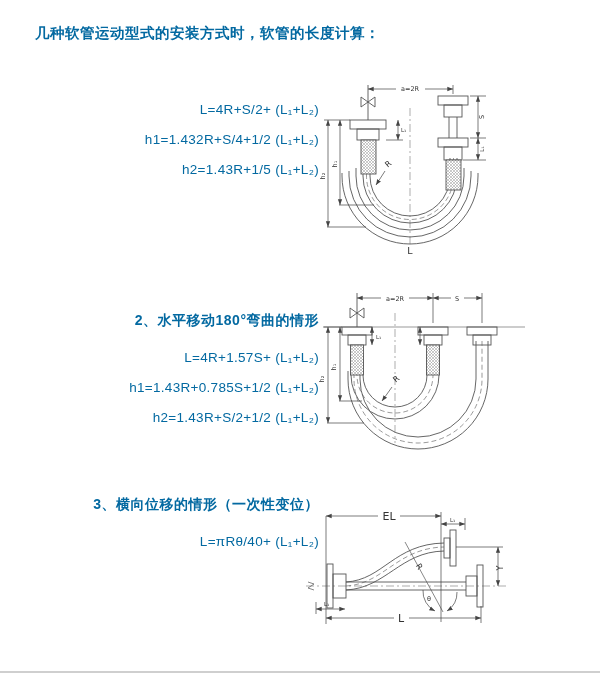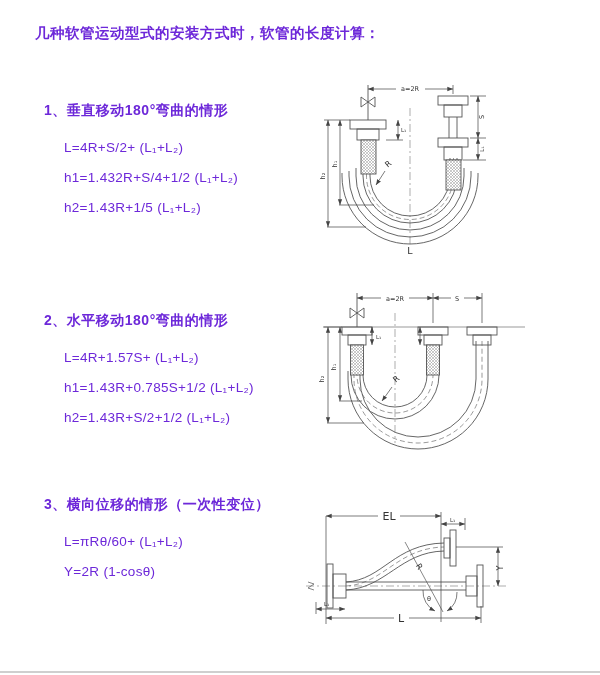--- a/index.html
+++ b/index.html
@@ -1,51 +1,49 @@
 <!DOCTYPE html>
 <html><head>
 <meta charset="utf-8">
 <style>
   html,body{margin:0;padding:0;background:#fff;}
   .page{position:relative;width:600px;height:675px;background:#fff;overflow:hidden;
-        font-family:"Liberation Sans","DejaVu Sans",sans-serif;color:#6d28d9;}
+        font-family:"Liberation Sans","DejaVu Sans",sans-serif;color:#0369a1;text-align:right;}
   .doc-title{position:absolute;left:35px;top:24px;font-size:14.5px;font-weight:bold;letter-spacing:.5px;}
   .sec{position:absolute;left:44px;width:275px;}
   .sec-heading{font-size:14px;font-weight:bold;margin:0 0 20px 0;letter-spacing:.5px;white-space:nowrap;}
   .formula{font-size:13.5px;margin:0 0 14px 20px;line-height:16px;white-space:nowrap;letter-spacing:.3px;}
   .diag{position:absolute;}
   svg text{fill:#333;stroke:none;font-family:"DejaVu Sans",sans-serif;}
   .t5{font-size:5.5px;} .t6{font-size:6.5px;} .t8{font-size:8px;} .t9{font-size:9.5px;} .t11{font-size:11px;}
   .bottom-rule{position:absolute;left:0;right:0;bottom:2px;height:2px;background:#cfcfcf;}
 </style>
 </head>
 <body>
 
 <div class="page">
 
   <div class="doc-title">几种软管运动型式的安装方式时，软管的长度计算：</div>
 
   <div class="sec" style="top:102px">
-    <div class="sec-heading">1、垂直移动180°弯曲的情形</div>
     <div class="formula">L=4R+S/2+ (L₁+L₂)</div>
     <div class="formula">h1=1.432R+S/4+1/2 (L₁+L₂)</div>
     <div class="formula">h2=1.43R+1/5 (L₁+L₂)</div>
   </div>
 
   <div class="sec" style="top:312px">
     <div class="sec-heading">2、水平移动180°弯曲的情形</div>
     <div class="formula">L=4R+1.57S+ (L₁+L₂)</div>
     <div class="formula">h1=1.43R+0.785S+1/2 (L₁+L₂)</div>
     <div class="formula">h2=1.43R+S/2+1/2 (L₁+L₂)</div>
   </div>
 
   <div class="sec" style="top:496px">
     <div class="sec-heading">3、横向位移的情形（一次性变位）</div>
-    <div class="formula">L=πRθ/60+ (L₁+L₂)</div>
-    <div class="formula">Y=2R (1-cosθ)</div>
+    <div class="formula">L=πRθ/40+ (L₁+L₂)</div>
   </div>
 
   <svg class="diag" style="left:310px;top:72px" width="285" height="185" viewBox="0 0 285 185">
     <defs>
       <pattern id="ht1" width="3" height="3" patternUnits="userSpaceOnUse">
         <rect width="3" height="3" fill="#fff"></rect>
         <path d="M0,3L3,0M0,0L3,3" stroke="#8a8a8a" stroke-width="0.45"></path>
       </pattern>
       <marker id="m1" viewBox="0 0 10 10" refX="9" refY="5" markerWidth="9" markerHeight="9" orient="auto-start-reverse">
         <path d="M0,1.6L9,5L0,8.4z" fill="#444"></path>

